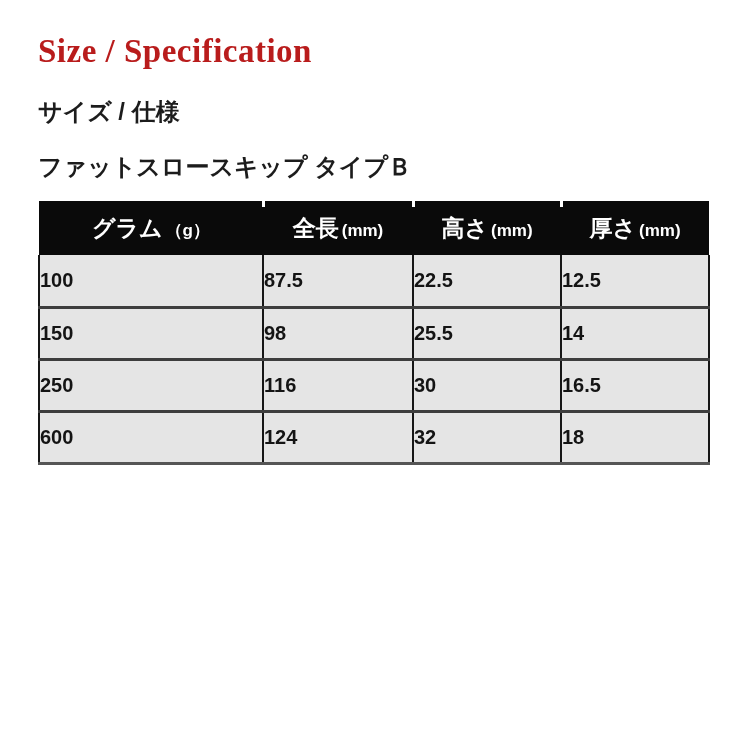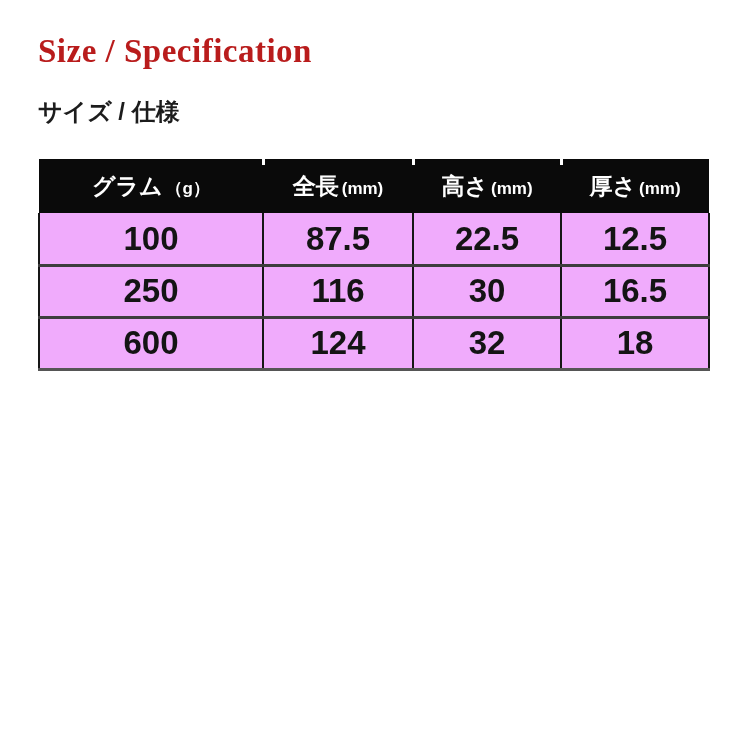--- a/index.html
+++ b/index.html
@@ -30,21 +30,21 @@
     color: #1c1c1c;
   }
   .product-name {
     margin-top: 27px;
     font-size: 24px;
     font-weight: 700;
     line-height: 1.2;
     color: #1c1c1c;
   }
   table.spec {
-    margin-top: 33px;
+    margin-top: 19px;
     width: 670px;
     border-collapse: collapse;
     table-layout: fixed;
   }
   table.spec th {
     position: relative;
     background: #0a0a0a;
     color: #ffffff;
     height: 54px;
     font-size: 23px;
@@ -63,40 +63,41 @@
     height: 6px;
     background: #ffffff;
   }
   table.spec th .h-unit {
     font-size: 17px;
     font-weight: 700;
     margin-left: 3px;
   }
   table.spec td {
     height: 52px;
-    text-align: center;
+    text-align: left;
     vertical-align: middle;
-    font-size: 33px;
+    font-size: 20px;
     font-weight: 700;
     color: #141414;
-    background: #f0abfc;
+    background: #e5e5e5;
     border-left: 2px solid #161616;
     border-right: 2px solid #161616;
     border-bottom: 3px solid #3d3d3d;
   }
   table.spec tbody tr:last-child td {
     border-bottom: 3px solid #555555;
   }
 </style>
 </head>
 <body>
 
 <div class="page">
   <h1 class="title">Size / Specification</h1>
   <div class="subtitle">サイズ / 仕様</div>
+  <div class="product-name">ファットスロースキップ タイプＢ</div>
 
   <table class="spec">
     <colgroup>
       <col style="width:224px">
       <col style="width:150px">
       <col style="width:148px">
       <col style="width:148px">
     </colgroup>
     <thead>
       <tr>
@@ -115,20 +116,26 @@
       </tr>
     </thead>
     <tbody>
       <tr>
         <td>100</td>
         <td>87.5</td>
         <td>22.5</td>
         <td>12.5</td>
       </tr>
       <tr>
+        <td>150</td>
+        <td>98</td>
+        <td>25.5</td>
+        <td>14</td>
+      </tr>
+      <tr>
         <td>250</td>
         <td>116</td>
         <td>30</td>
         <td>16.5</td>
       </tr>
       <tr>
         <td>600</td>
         <td>124</td>
         <td>32</td>
         <td>18</td>

